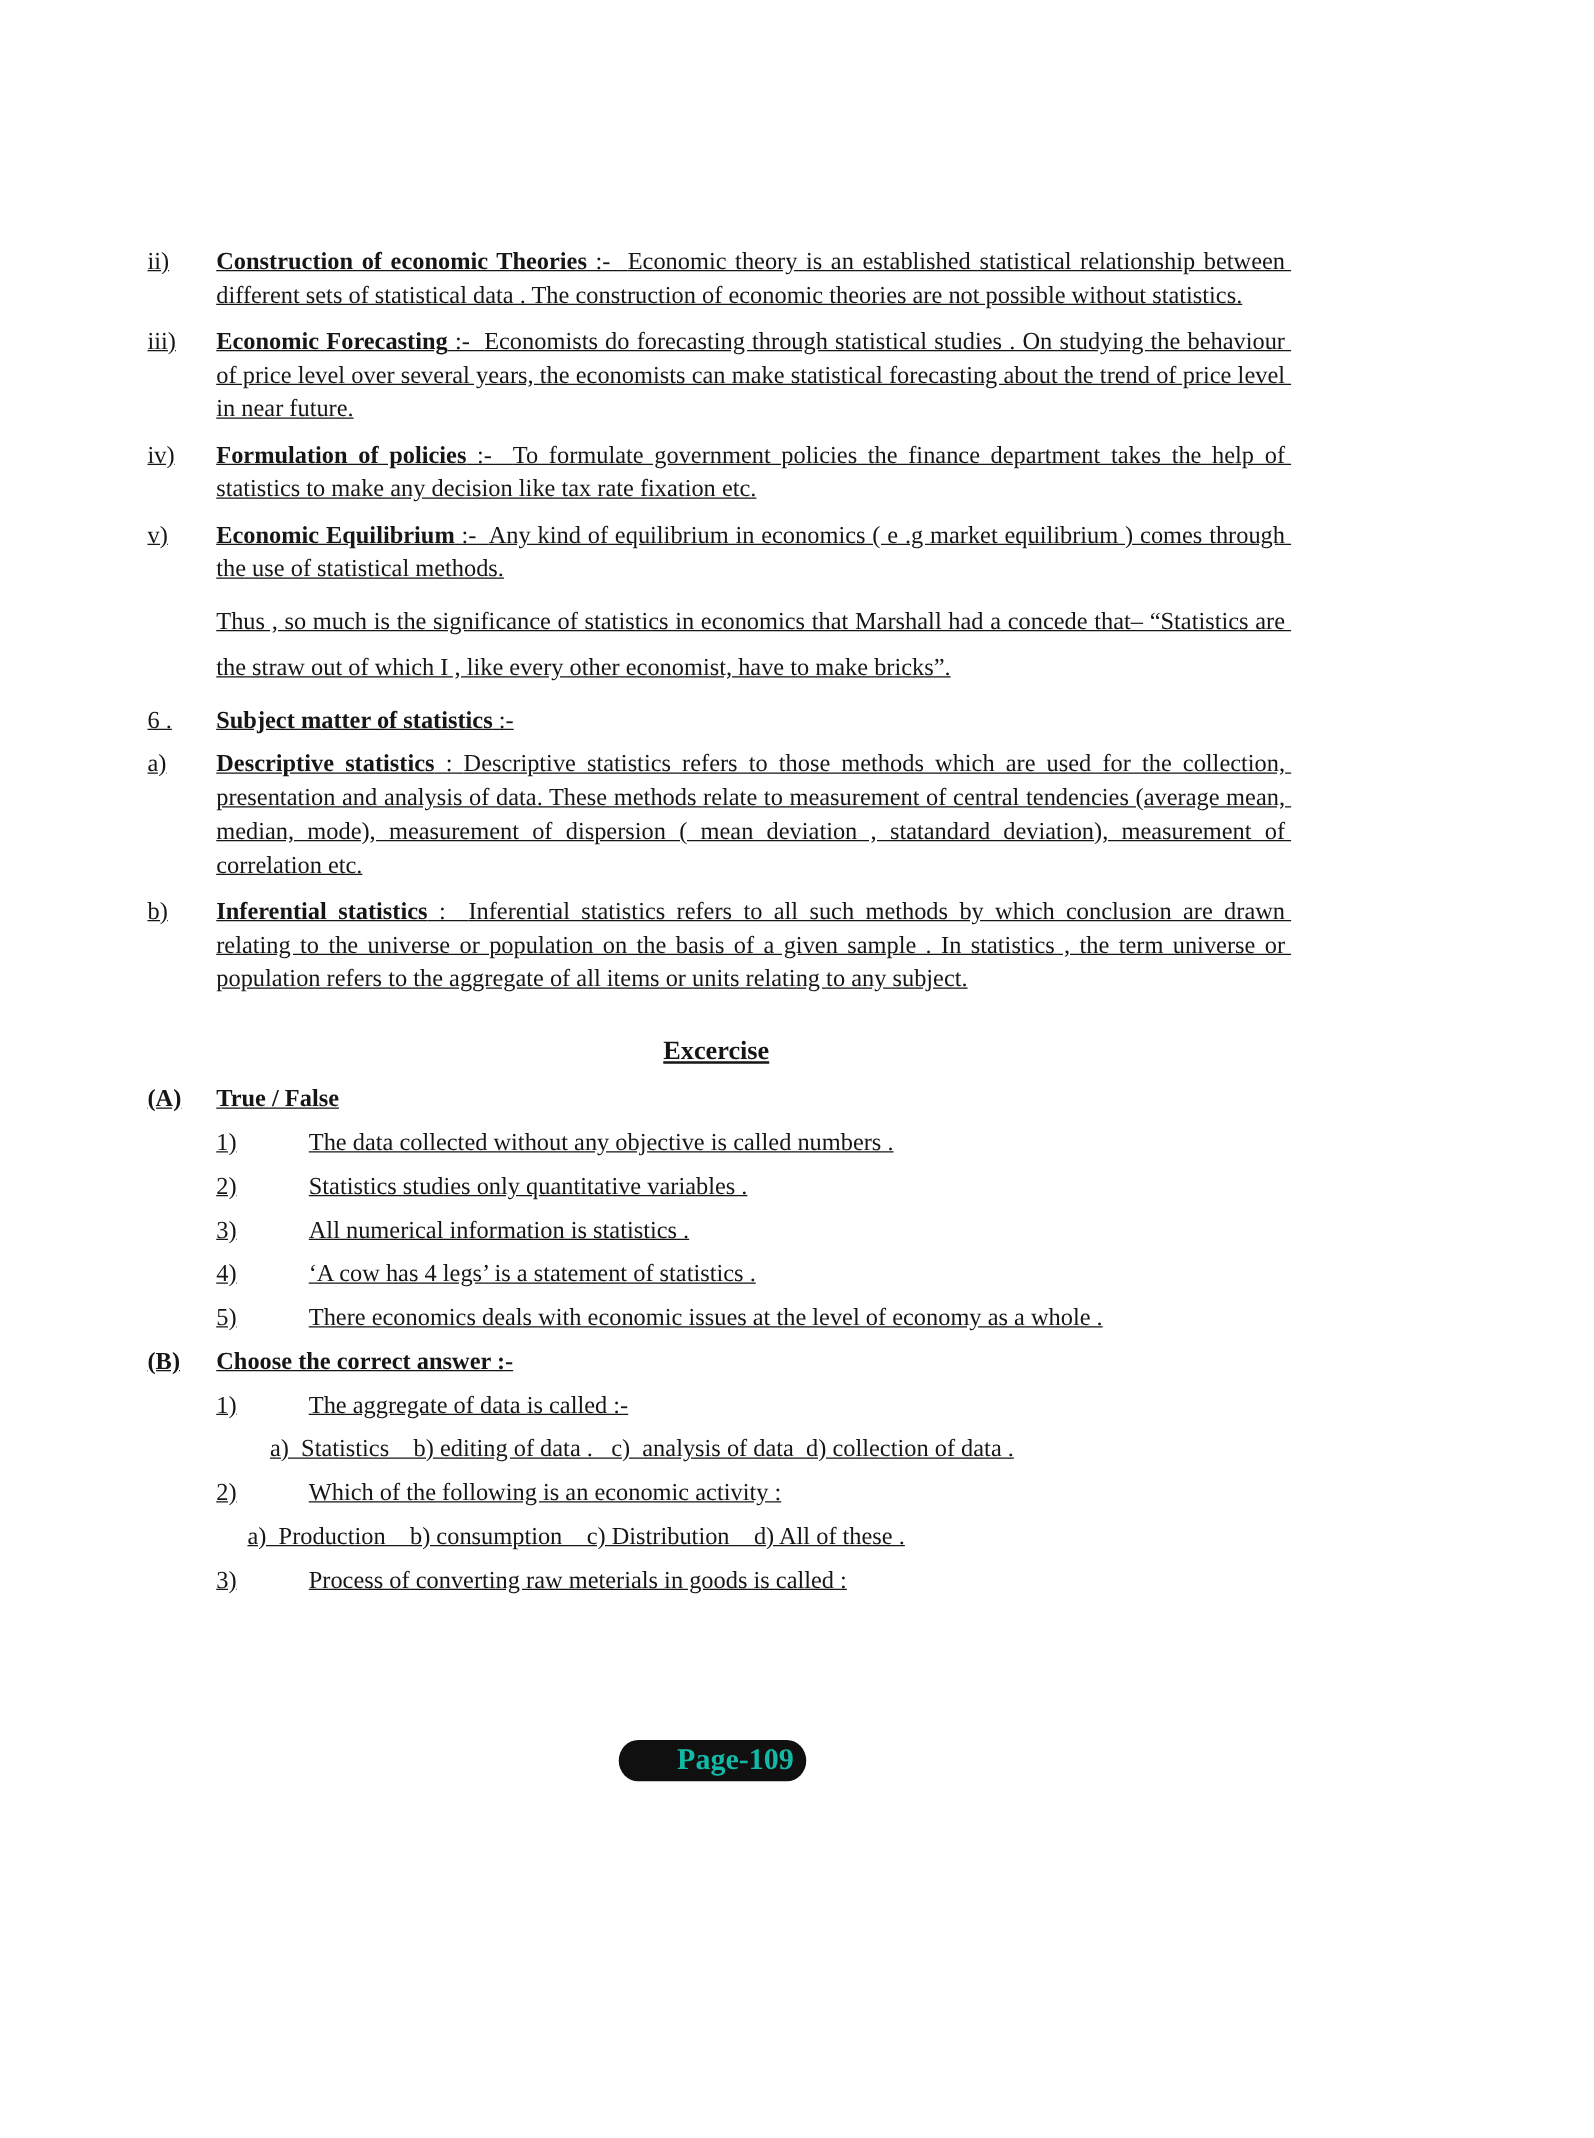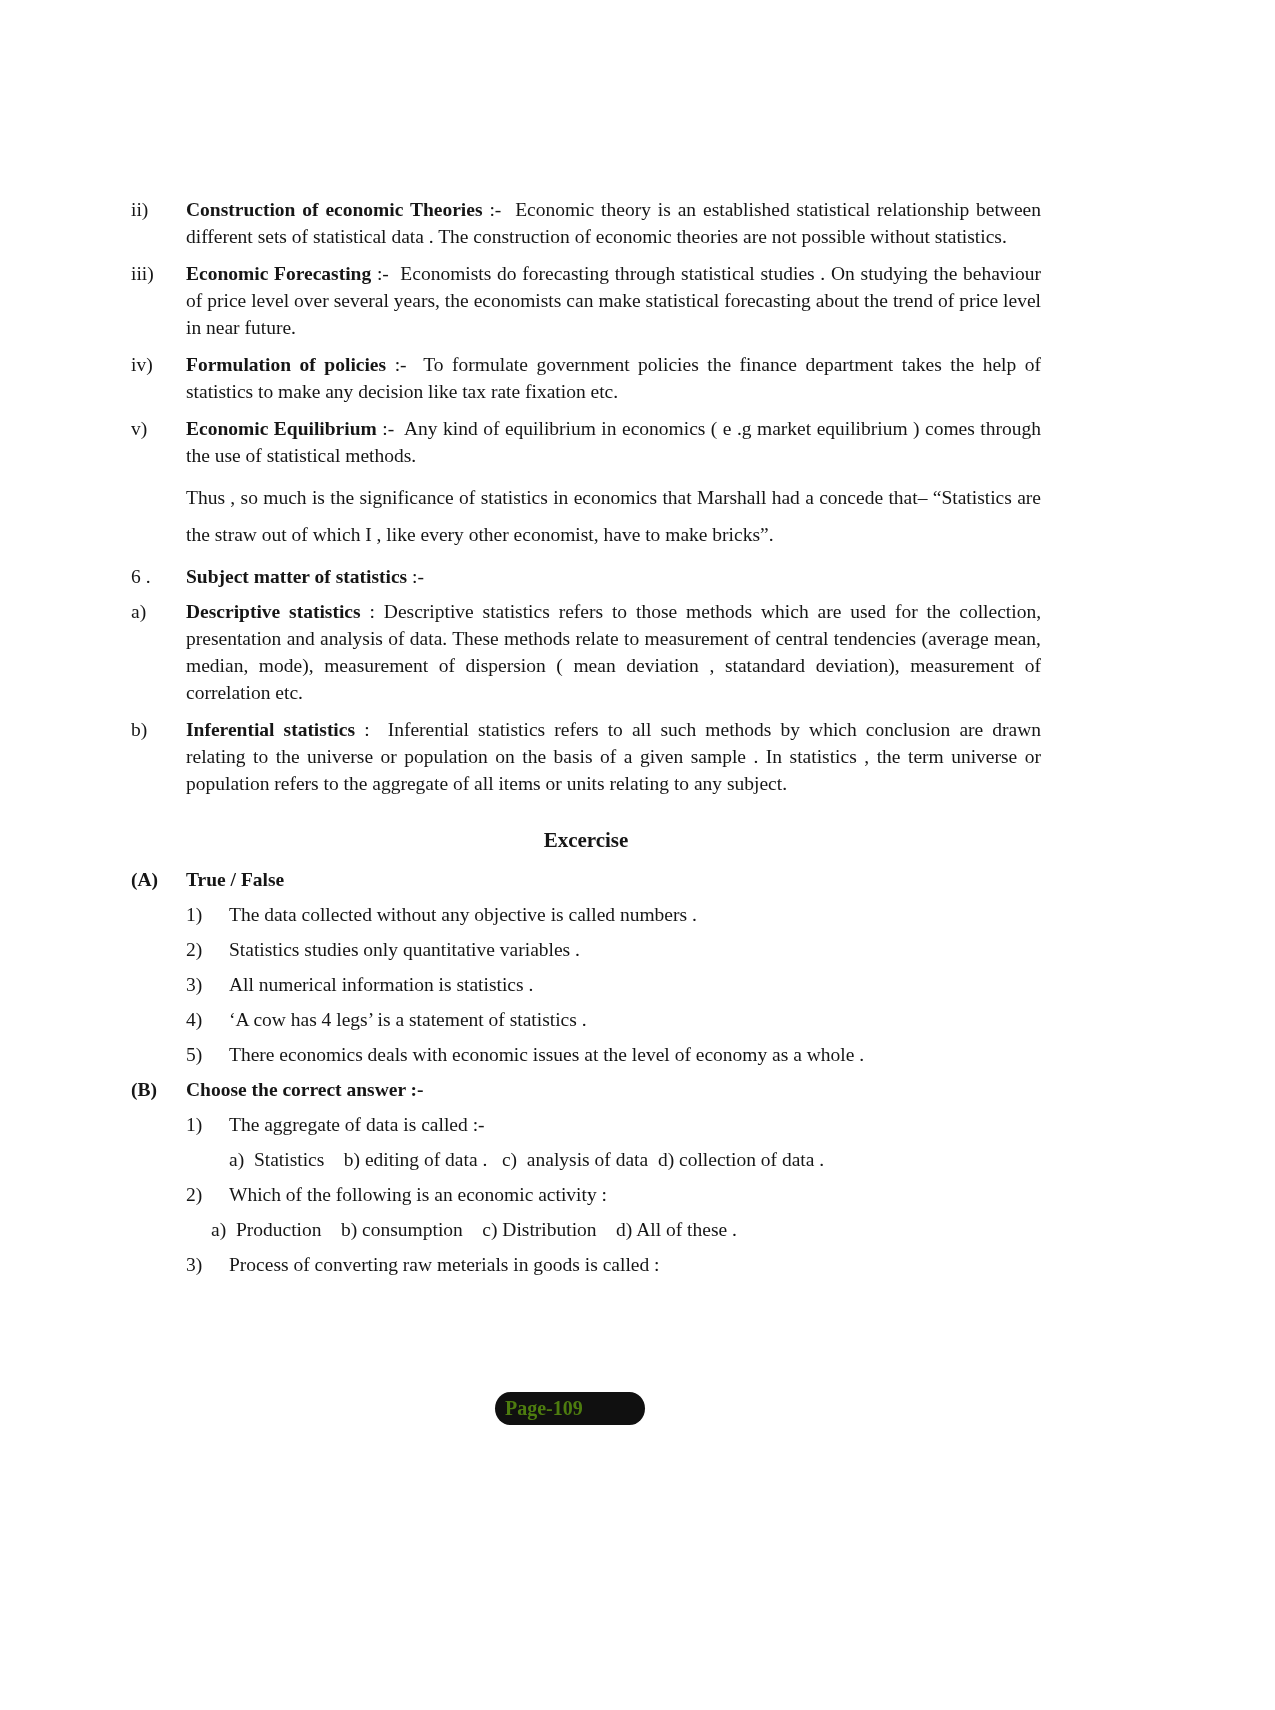--- a/index.html
+++ b/index.html
@@ -8,22 +8,23 @@
     width: 1275px;
     height: 1710px;
     background: #ffffff;
     font-family: "Liberation Serif", "DejaVu Serif", serif;
     color: #161616;
     overflow: hidden;
   }
   .content {
     position: absolute;
     top: 196px;
-    left: 131px;
+    left: 118px;
     width: 910px;
+    text-decoration: underline;
   }
   .row {
     display: flex;
     align-items: flex-start;
     margin-bottom: 10px;
     font-size: 19.5px;
     line-height: 27px;
   }
   .marker {
     flex: 0 0 55px;
@@ -54,42 +55,42 @@
   }
   .sub-items { margin-left: 55px; }
   .sub-row {
     display: flex;
     align-items: flex-start;
     margin-bottom: 8px;
     font-size: 19.5px;
     line-height: 27px;
   }
   .sub-marker { flex: 0 0 43px; white-space: pre; }
-  .sub-body { flex: 1; white-space: pre-wrap; }
+  .sub-body { flex: 1; white-space: pre-wrap; margin-left: 31px; }
   .options-line {
     margin-left: 98px;
     margin-bottom: 8px;
     font-size: 19.5px;
     line-height: 27px;
     white-space: pre-wrap;
   }
   .page-badge {
     position: absolute;
     top: 1392px;
     left: 570px;
     transform: translateX(-50%);
     background: #101010;
-    color: #4d7c0f;
+    color: #14b8a6;
     font-family: "Liberation Serif", "DejaVu Serif", serif;
     font-weight: bold;
-    font-size: 20px;
+    font-size: 24px;
     line-height: 33px;
     height: 33px;
     min-width: 150px;
-    text-align: left;
+    text-align: right;
     border-radius: 16px / 17px;
     padding: 0 10px;
     box-sizing: border-box;
   }
 </style>
 </head>
 <body>
 
 <div class="page">
   <div class="content">

